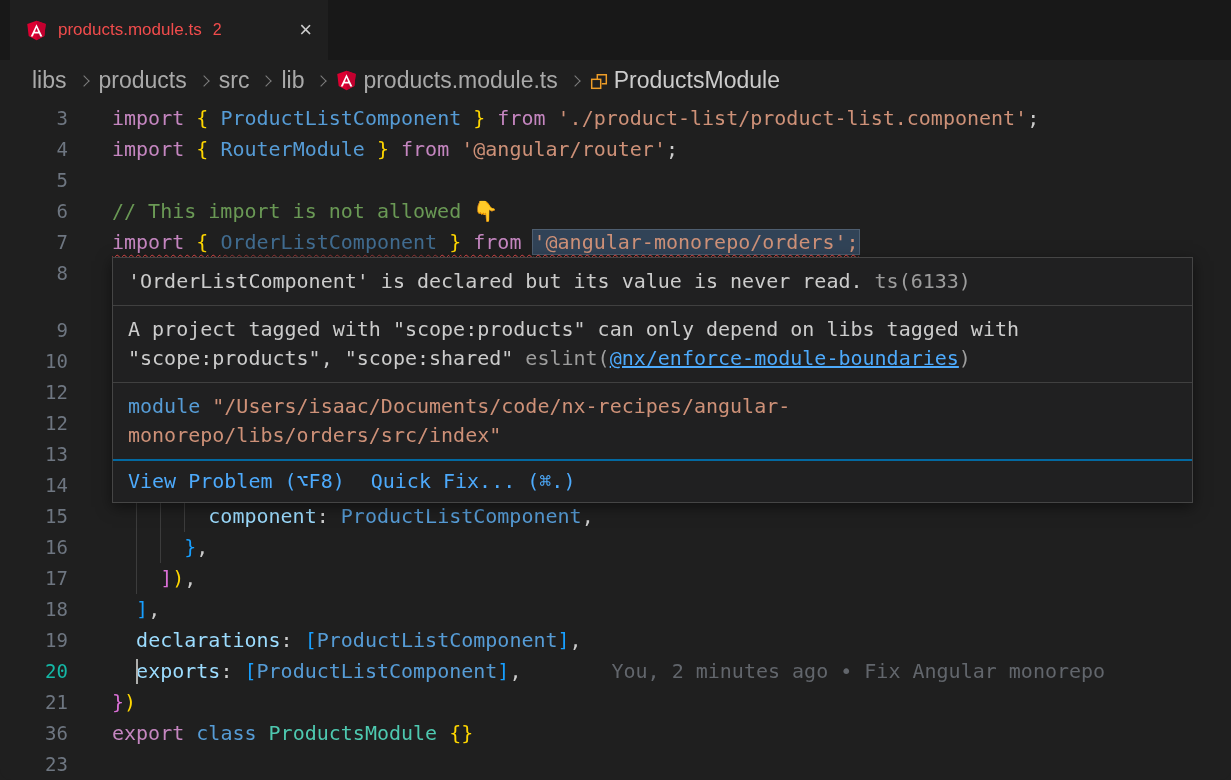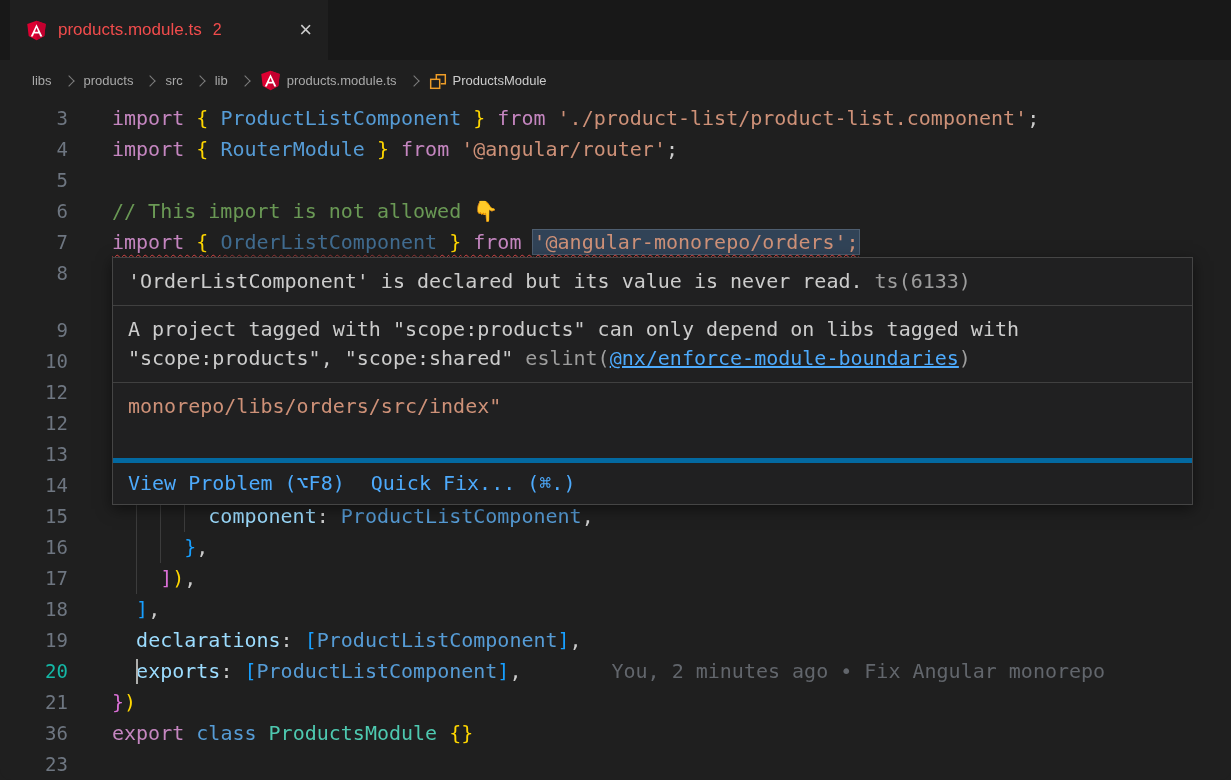--- a/index.html
+++ b/index.html
@@ -11,21 +11,21 @@
   .tabbar { position:absolute; top:0; left:0; right:0; height:60px; background:#181818; }
   .tab { position:absolute; left:10px; top:0; width:318px; height:60px; background:#1f1f1f;
          display:flex; align-items:center; padding:0 16px; gap:11px; cursor:pointer; }
   .tab-title { color:#f14c4c; font-size:17px; white-space:nowrap; }
   .tab-badge { color:#f14c4c; font-size:16px; }
   .tab-close { margin-left:auto; color:#cccccc; font-size:22px; line-height:22px; cursor:pointer; }
   .ng-icon svg { display:block; }
 
   
   .crumbs { position:absolute; top:60px; left:0; right:0; height:41px; background:#1f1f1f;
-            display:flex; align-items:center; padding-left:32px; font-size:13px; color:#a9a9a9; }
+            display:flex; align-items:center; padding-left:32px; font-size:23px; color:#a9a9a9; }
   .crumb { display:inline-flex; align-items:center; gap:6px; cursor:pointer; white-space:nowrap; }
   .crumb.emph { color:#cccccc; }
   .chev { width:8px; height:8px; border-top:1.6px solid #7d7d7d; border-right:1.6px solid #7d7d7d;
           transform:rotate(45deg); margin:0 11px 0 13px; flex:0 0 auto; }
   .bc-icon svg { display:block; }
 
   
   .editor { position:absolute; top:101px; left:0; right:0; bottom:0; }
   .row { position:absolute; left:0; right:0; height:31px; line-height:31px;
          font-family:"DejaVu Sans Mono", monospace; font-size:20px; }
@@ -57,21 +57,21 @@
   .squig { text-decoration-line:underline; text-decoration-style:wavy; text-decoration-color:#f14c4c;
            text-decoration-thickness:1.4px; text-underline-offset:5px; }
 
   
   .popup { position:absolute; background:#202021; border:1px solid #454545;
            box-shadow:0 4px 14px rgba(0,0,0,.5); z-index:5;
            font-family:"DejaVu Sans Mono", monospace; font-size:20px; color:#cccccc; }
   .popup-section { padding:9px 15px; border-top:1px solid #404040; }
   .popup-section:first-child { border-top:none; }
   .popup-line { line-height:29px; white-space:pre; }
-  .popup-actions { padding:6px 15px; border-top:5px solid #0369a1; display:flex; gap:26px; line-height:29px;margin-top:28px; }
+  .popup-actions { padding:6px 15px; border-top:2px solid #0369a1; display:flex; gap:26px; line-height:29px; }
   .action { color:#4daafc; cursor:pointer; white-space:pre; }
 </style>
 </head>
 <body>
 
 <div class="screen">
 
   <div class="tabbar">
     <div class="tab">
       <span class="ng-icon inject-angular">
@@ -225,20 +225,21 @@
   <div class="popup" style="left: 112px; top: 257px; width: 1081px;">
     <div>
         <div class="popup-section">
           <div class="popup-line"><span class="t-fg">'OrderListComponent' is declared but its value is never read.</span><span class="t-muted"> ts(6133)</span></div>
         </div>
         <div class="popup-section">
           <div class="popup-line"><span class="t-fg">A project tagged with "scope:products" can only depend on libs tagged with</span></div>
           <div class="popup-line"><span class="t-fg">"scope:products", "scope:shared" </span><span class="t-muted">eslint(</span><span class="t-link">@nx/enforce-module-boundaries</span><span class="t-muted">)</span></div>
         </div>
         <div class="popup-section">
+          <div class="popup-line"><span class="t-kwb">module</span><span class="t-str"> "/Users/isaac/Documents/code/nx-recipes/angular-</span></div>
           <div class="popup-line"><span class="t-str">monorepo/libs/orders/src/index"</span></div>
         </div>
       </div>
     <div class="popup-actions">
       <span class="action">View Problem (⌥F8)</span>
       <span class="action">Quick Fix... (⌘.)</span>
     </div>
   </div>
 
 </div>

